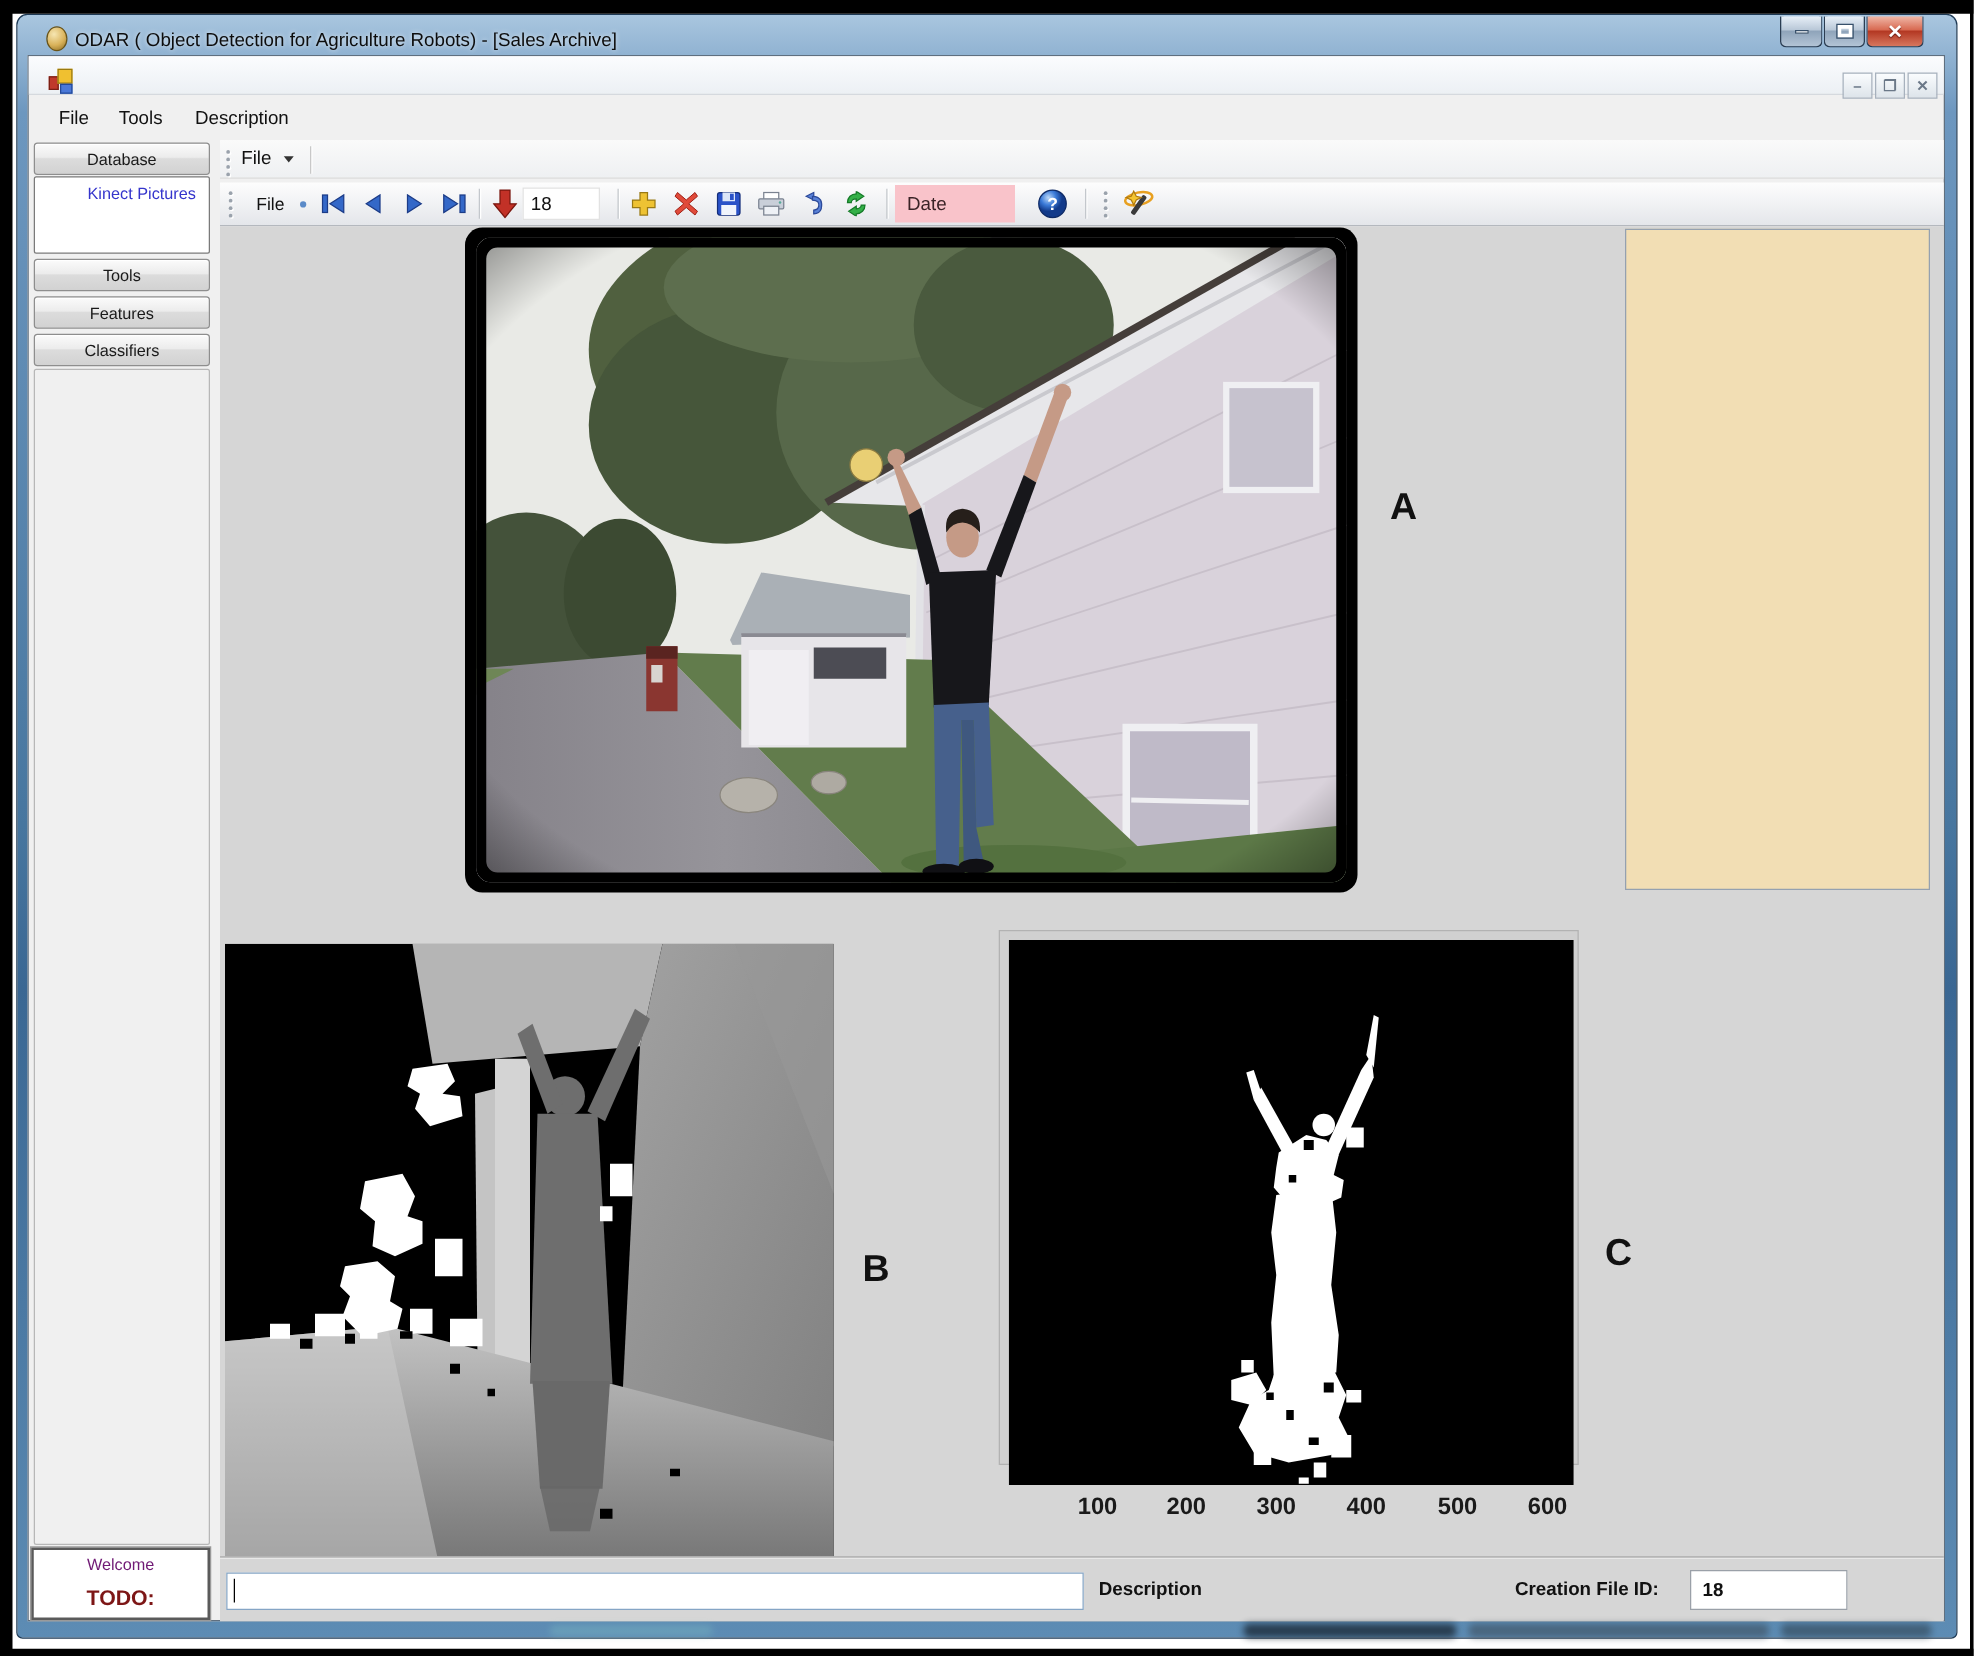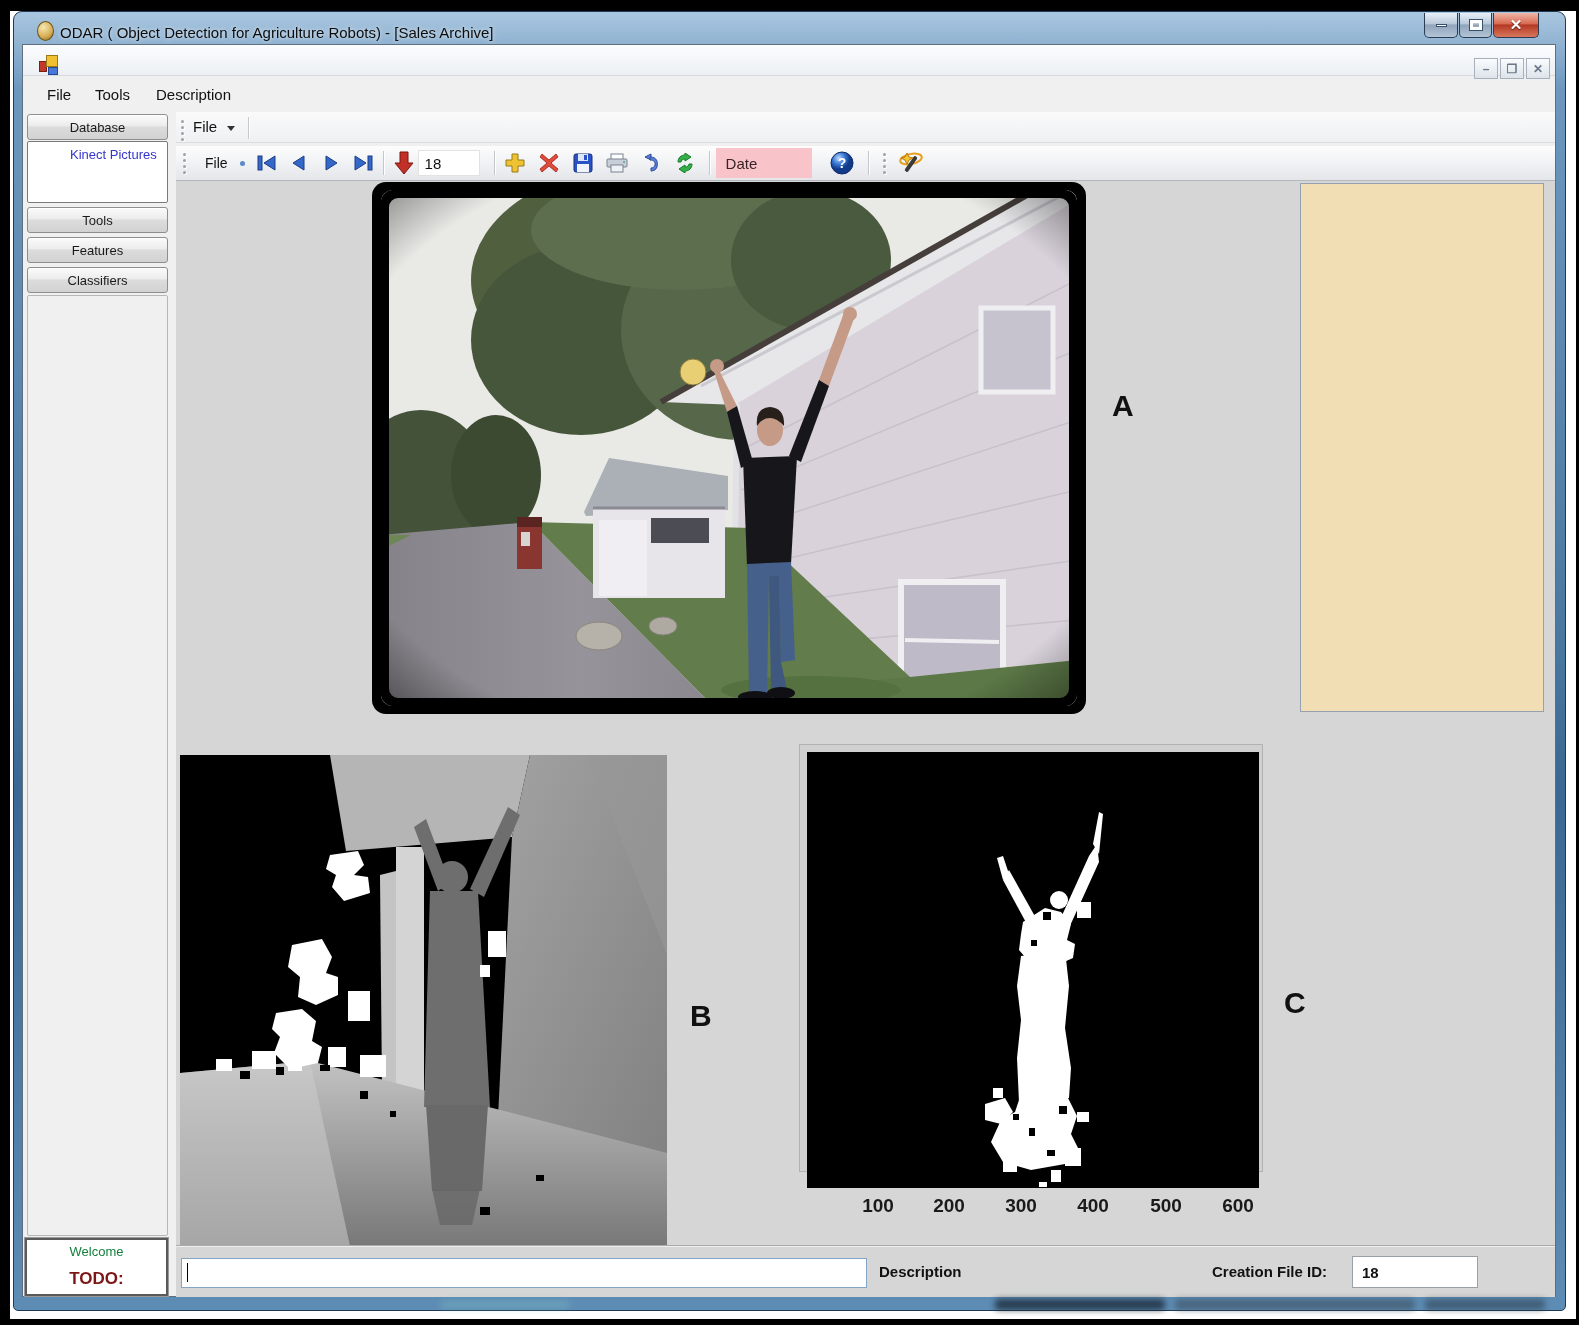--- a/index.html
+++ b/index.html
@@ -32,21 +32,21 @@
     display:flex;align-items:center;justify-content:center;color:#6b7888;font-size:12px;font-weight:bold;}
   
   .menu-item{top:84px;font-size:15px;color:#111;padding:2px 6px;cursor:default;}
   
   .side-btn{left:27px;width:141px;height:26px;border:1px solid #8e8e8e;border-radius:3px;font-size:13px;color:#1a1a1a;
     background:linear-gradient(180deg,#fbfbfb 0%,#ececec 45%,#dcdcdc 50%,#d2d2d2 100%);display:flex;align-items:center;justify-content:center;box-shadow:0 1px 0 #fff inset;}
   .kinect-panel{left:27px;top:141px;width:141px;height:62px;background:#fff;border:1px solid #7a7a7a;border-radius:2px;}
   .kinect-link{left:35px;top:147px;font-size:13px;margin-left:35px;}
   .side-panel{left:27px;top:295px;width:141px;height:941px;background:#f0f0f0;border:1px solid #b7b7b7;border-radius:2px;}
   .welcome-box{left:25px;top:1238px;width:143px;height:58px;background:#fff;border:2px solid #5a5a5a;box-shadow:0 0 0 1px #9a9a9a;}
-  .welcome-t{width:100%;text-align:center;top:4px;font-size:13px;color:#15803d;position:absolute;}
+  .welcome-t{width:100%;text-align:center;top:4px;font-size:13px;color:#701a75;position:absolute;}
   .todo-t{width:100%;text-align:center;top:29px;font-size:17px;font-weight:600;position:absolute;}
   
   .topstrip{left:176px;top:112px;width:1379px;height:31px;background:linear-gradient(180deg,#fafafa,#eef0f2);border-bottom:1px solid #dcdcdc;}
   .grip{width:4px;display:flex;flex-direction:column;gap:3px;}
   .grip i{width:3px;height:3px;background:#9aa2ac;border-radius:50%;box-shadow:1px 1px 0 #fff;}
   .navbar{left:176px;top:146px;width:1379px;height:35px;background:linear-gradient(180deg,#fdfdfd 0%,#f2f3f5 45%,#e4e6ea 100%);border-bottom:1px solid #b4b8be;display:flex;align-items:center;}
   .tb-sep{width:1px;height:24px;background:#c3c7cc;box-shadow:1px 0 0 #fff;margin:0 6px;}
   .tb-btn{width:28px;height:28px;display:flex;align-items:center;justify-content:center;}
   .tb-label{font-size:14px;color:#111;}
   .rec-box{width:62px;height:26px;background:#fff;border:1px solid #e2e2e2;font-size:15px;color:#111;display:flex;align-items:center;padding-left:6px;}

